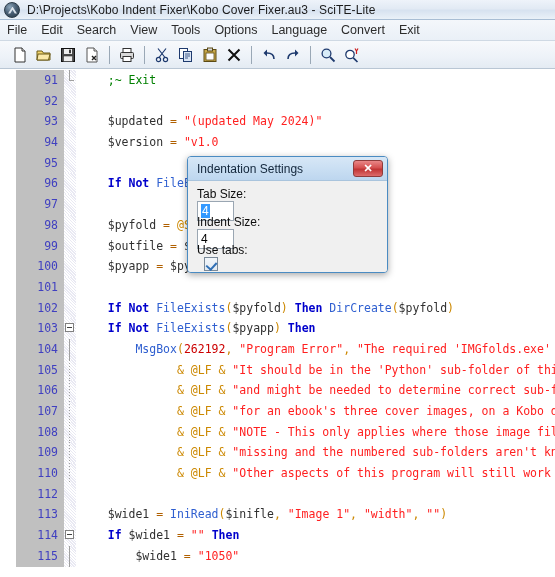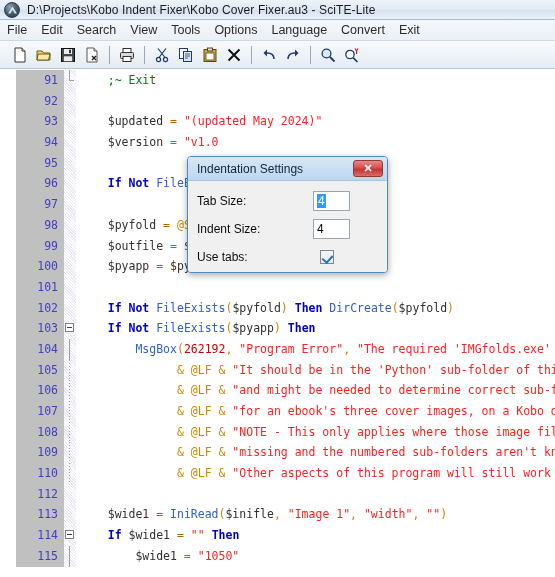--- a/index.html
+++ b/index.html
@@ -229,22 +229,22 @@
     font-family: "Liberation Sans", sans-serif;
   }
   .dlg-body {
     position: relative;
     height: 92px;
     background: #f0f0f0;
     padding: 6px 8px 0 9px;
   }
   .dlg-row {
     display: flex;
-    align-items: center;
     height: 28px;
+    flex-direction: column;
   }
   .dlg-label {
     font-size: 12px;
     color: #0d0d0d;
     width: 116px;
     white-space: nowrap;
   }
   .dlg-field-wrap {
     width: 40px;
     display: flex;

